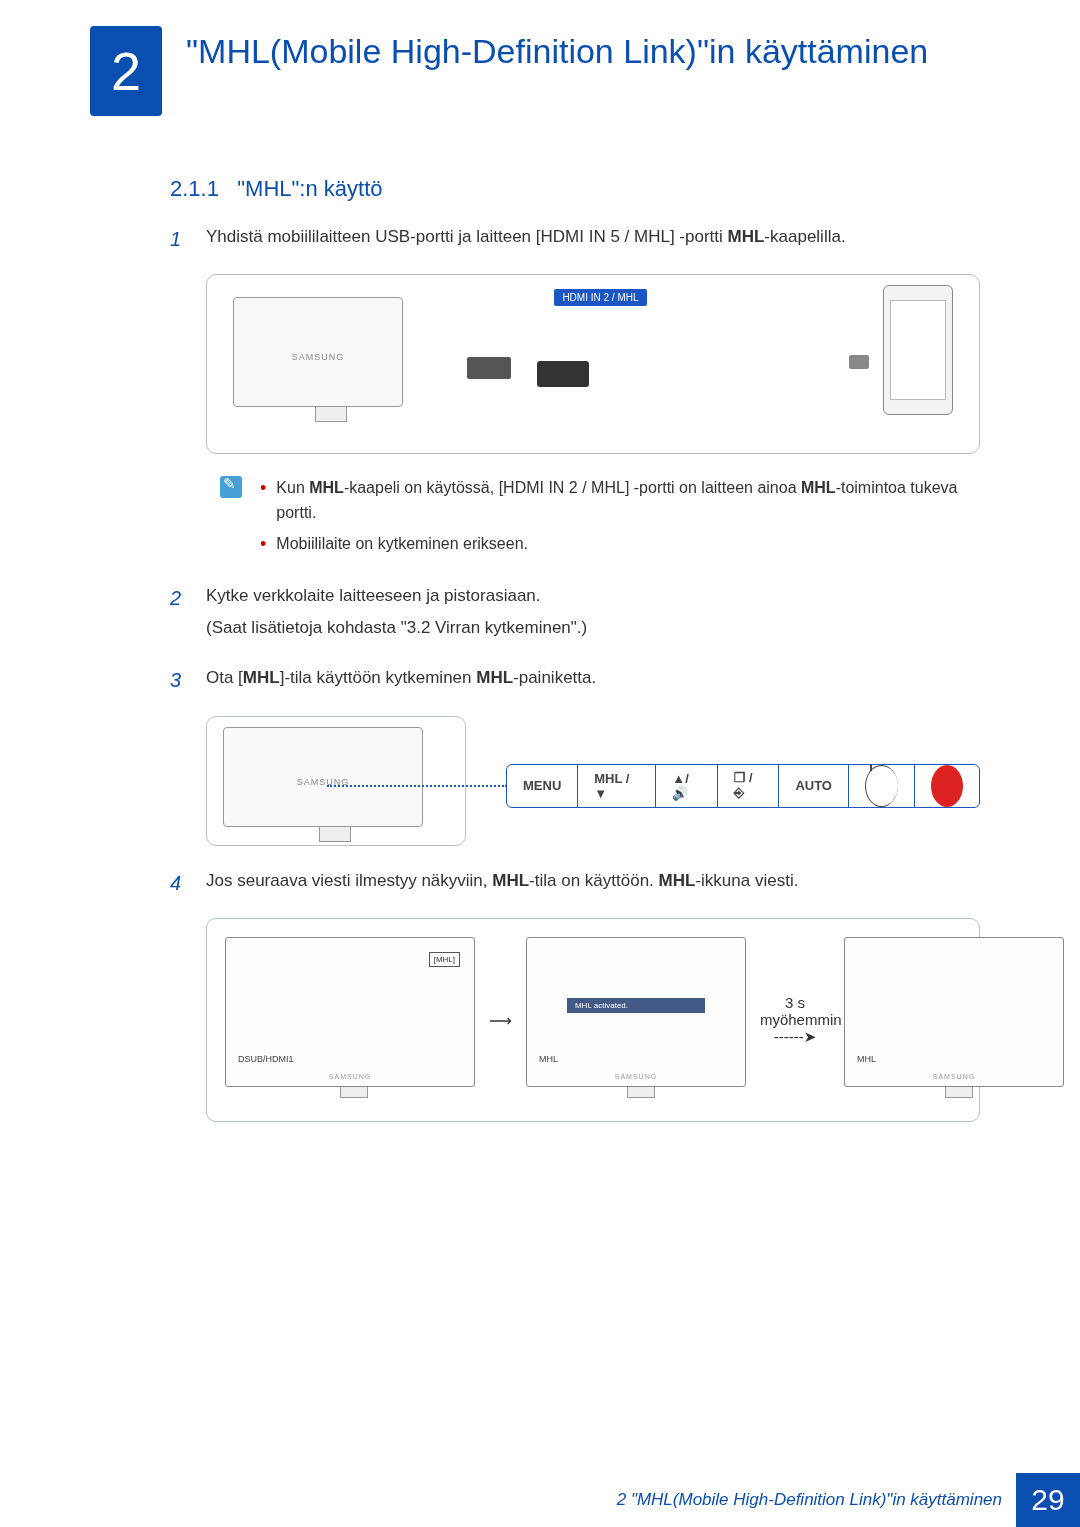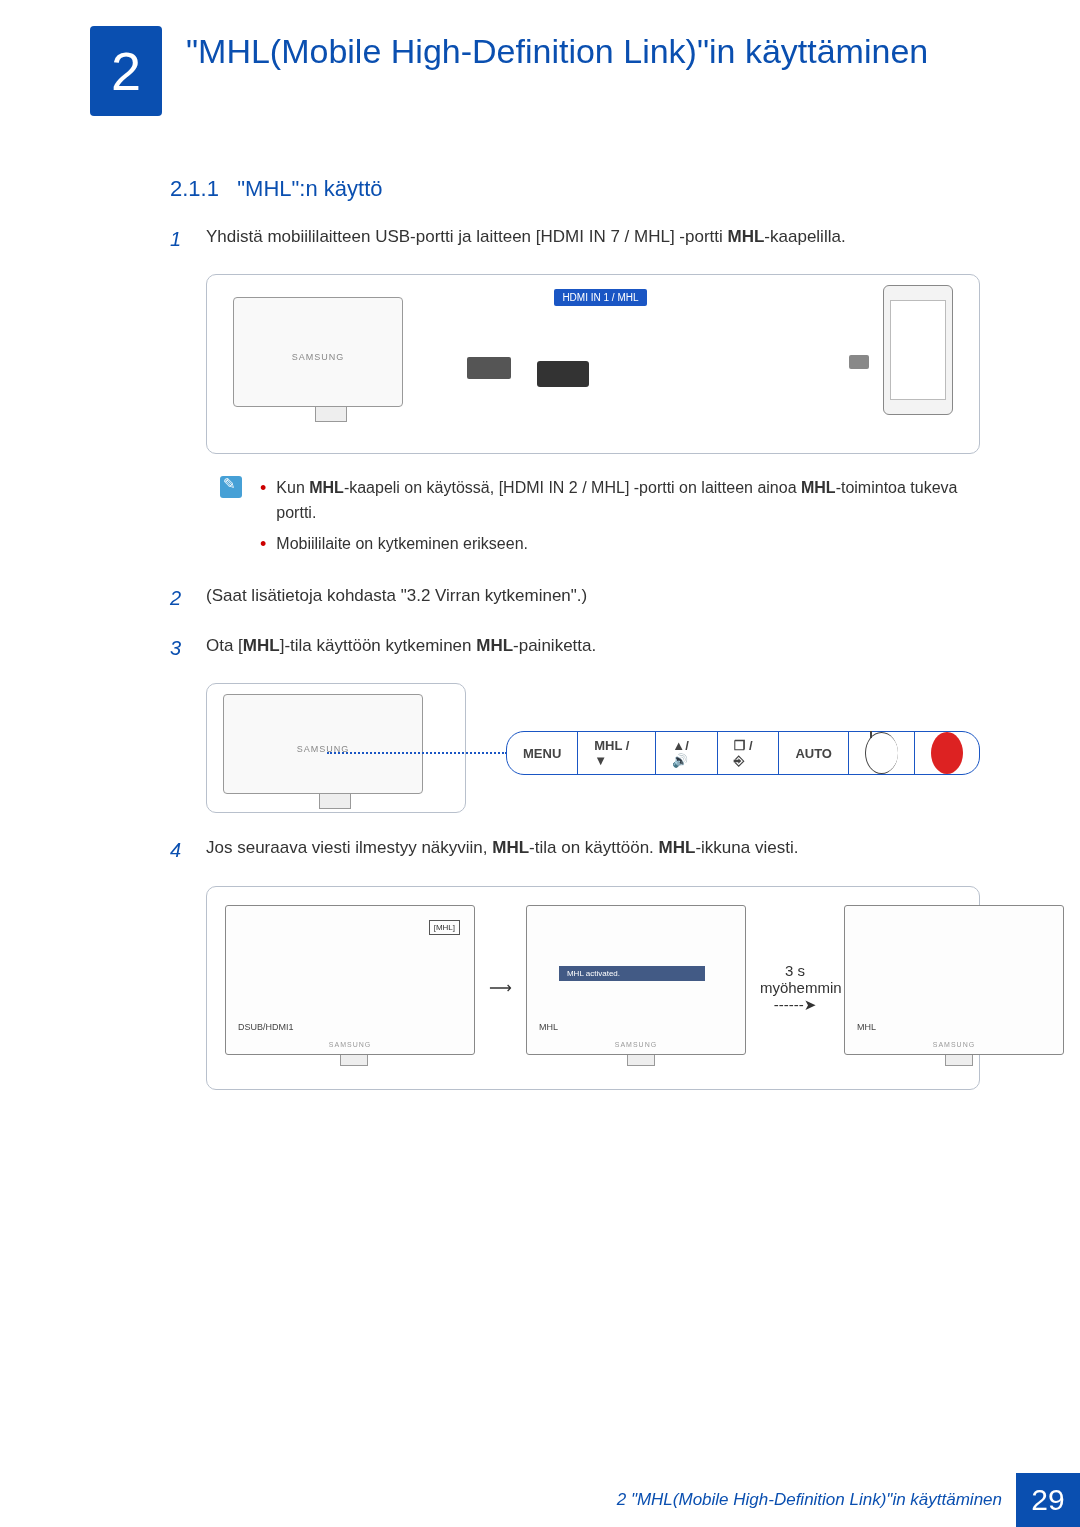--- a/index.html
+++ b/index.html
@@ -87,40 +87,40 @@
     width:22px; height:22px; background:#46a0d6; border-radius:3px;
     flex-shrink:0; position:relative;
   }
   .note-icon::after{ content:"✎"; color:#fff; position:absolute; left:3px; top:-1px; font-size:15px;}
   .note-list { list-style:none; font-size:16px; line-height:1.55; }
   .note-list li { display:flex; gap:10px; margin-bottom:6px;}
   .bullet { color:#c00; font-size:18px; line-height:1; margin-top:3px;}
   .illus2 { height:130px; width:260px; }
   .osd-panel {
     position:absolute; left:300px; top:48px; border:1.5px solid #1a56c4;
-    border-radius:18px; height:44px; display:flex; align-items:center;
+    border-radius:6px; height:44px; display:flex; align-items:center;
     font-size:13px; font-weight:bold; color:#444;
   }
   .osd-panel span { padding: 0 16px; border-right:1px solid #1a56c4; height:100%; display:flex; align-items:center; gap:4px;}
   .osd-panel span:last-child{ border-right:none;}
   .dotline{ position:absolute; left:120px; right:0; top:68px; border-top:2px dotted #1a56c4; width:180px;}
   .red-dot{ display:inline-block; width:12px; height:12px; border-radius:50%; background:#d22;}
   .illus3 { height:204px; display:flex; gap:14px; padding:18px; align-items:flex-start; }
   .mini-monitor {
     border:1px solid #888; border-radius:3px; width:250px; height:150px; position:relative;
     background:#fdfdfd; flex-shrink:0;
   }
   .mini-monitor.small{ width:220px;}
   .mini-monitor::after{
     content:""; position:absolute; left:46%; bottom:-12px; width:26px; height:10px;
     border:1px solid #999; border-top:none; background:#eee;
   }
   .osd-label { position:absolute; left:12px; bottom:22px; font-size:9px; color:#444;}
   .msgbox { position:absolute; right:14px; top:14px; border:1px solid #555; font-size:8px; padding:2px 4px;}
-  .msgbar { position:absolute; left:32px; right:40px; top:60px; background:#425a85; color:#fff; font-size:8px; padding:3px 8px;}
+  .msgbar { position:absolute; left:40px; right:40px; top:60px; background:#425a85; color:#fff; font-size:8px; padding:3px 8px;}
   .transition { font-size:15px; color:#333; align-self:center; text-align:center; width:70px;}
   .brandsm{position:absolute; bottom:6px; left:0; right:0; text-align:center; font-size:7px; color:#999; letter-spacing:1px;}
   .footer {
     position:absolute; bottom:0; left:0; right:0; height:54px;
     display:flex; justify-content:flex-end; align-items:stretch;
   }
   .footer-text {
     color:#0a4fb0; font-style:italic; font-size:17px;
     display:flex; align-items:center; padding-right:14px;
   }
@@ -143,30 +143,30 @@
 
   <h2 class="section-heading">
     <span>2.1.1</span>&nbsp;&nbsp;
     <span>"MHL":n käyttö</span>
   </h2>
 
   <div class="step">
     <div class="step-num">1</div>
     <div class="step-body">
       <p>
-        <span>Yhdistä mobiililaitteen USB-portti ja laitteen [HDMI IN 7 / MHL] -portti </span><b>MHL</b><span>-kaapelilla.</span>
+        <span>Yhdistä mobiililaitteen USB-portti ja laitteen [HDMI IN 5 / MHL] -portti </span><b>MHL</b><span>-kaapelilla.</span>
       </p>
     </div>
   </div>
 
   <div class="illus illus1">
     <div class="monitor">
       <div class="brand">SAMSUNG</div>
     </div>
-    <div class="port-label">HDMI IN 1 / MHL</div>
+    <div class="port-label">HDMI IN 2 / MHL</div>
     <div class="cable">
       <div class="plug left"></div>
       <div class="plug mid"></div>
       <div class="plug right"></div>
     </div>
     <div class="phone"></div>
   </div>
 
   <div class="note-block">
     <div class="note-icon"></div>
@@ -180,20 +180,21 @@
       <li>
         <span class="bullet">•</span>
         <span>Mobiililaite on kytkeminen erikseen.</span>
       </li>
     </ul>
   </div>
 
   <div class="step">
     <div class="step-num">2</div>
     <div class="step-body">
+      <p>Kytke verkkolaite laitteeseen ja pistorasiaan.</p>
       <p>(Saat lisätietoja kohdasta "3.2 Virran kytkeminen".)</p>
     </div>
   </div>
 
   <div class="step">
     <div class="step-num">3</div>
     <div class="step-body">
       <p>
         <span>Ota [</span><b>MHL</b><span>]-tila käyttöön kytkeminen </span><b>MHL</b><span>-painiketta.</span>
       </p>

